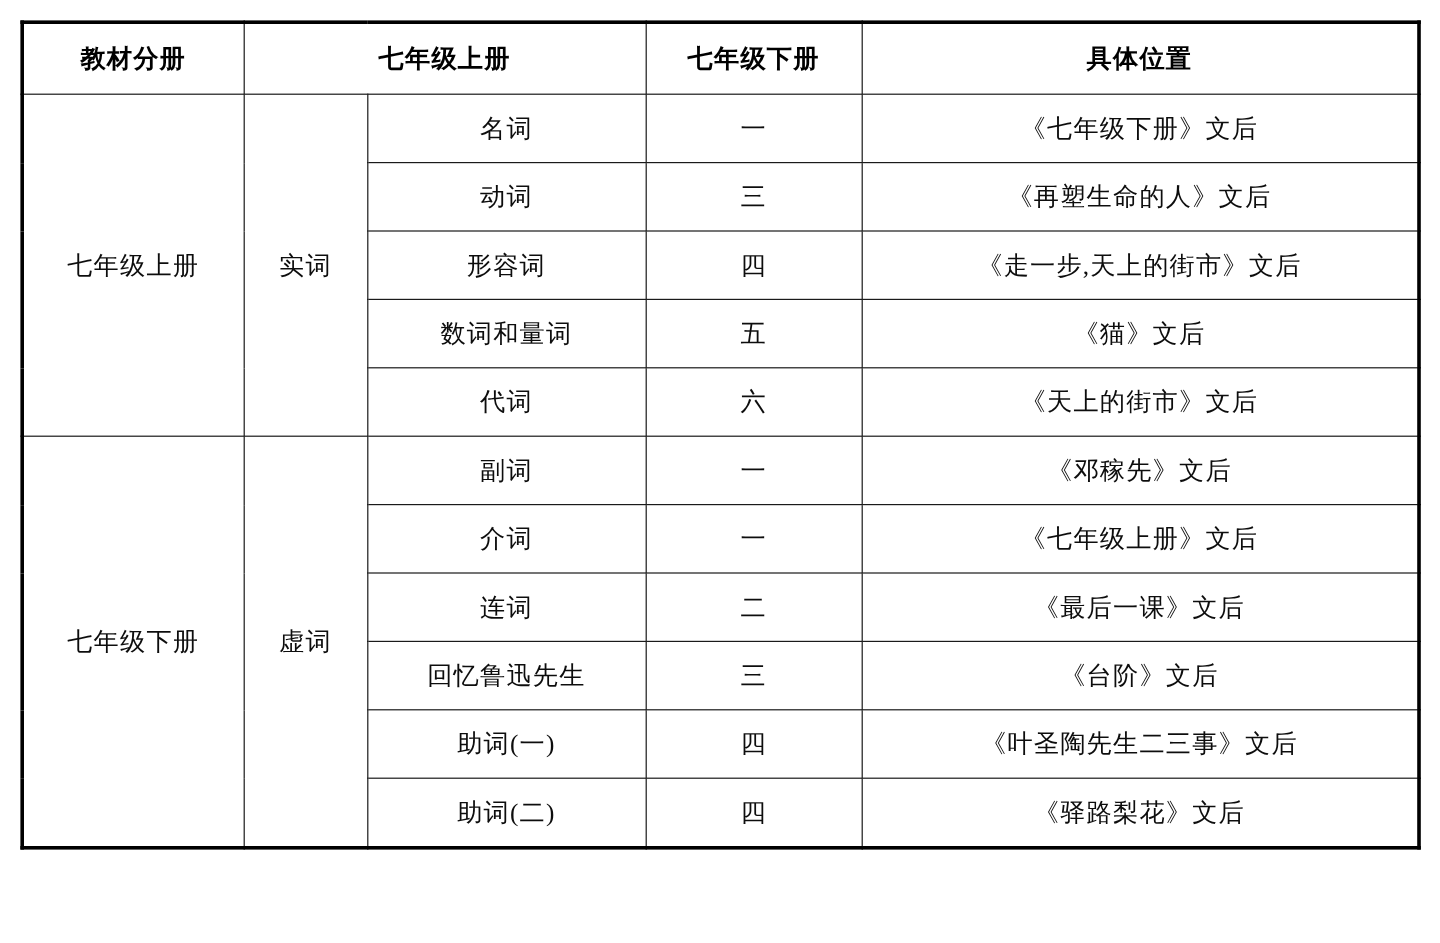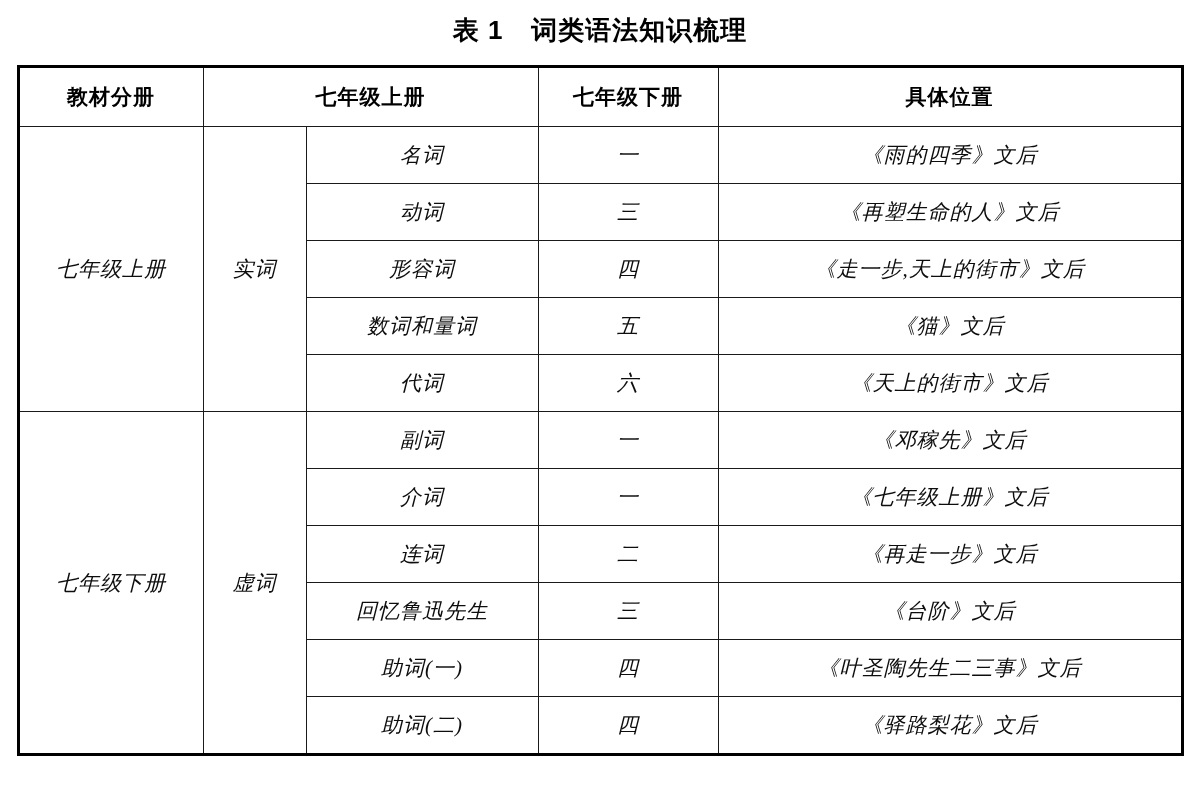--- a/index.html
+++ b/index.html
@@ -52,34 +52,32 @@
     height: 58px;
     letter-spacing: 1px;
     color: #000;
   }
   td {
     font-family: "Liberation Serif", "DejaVu Serif", serif;
     font-size: 21px;
     height: 56px;
     letter-spacing: 1px;
     color: #0d0d0d;
-    font-style: italic;
   }
   col.c-volume   { width: 185px; }
   col.c-category { width: 103px; }
   col.c-item     { width: 232px; }
   col.c-unit     { width: 180px; }
   col.c-location { width: 464px; }
 </style>
 </head>
 <body>
 
 <div class="page">
 
-  <div class="caption"><span>表 1</span><span class="gap"></span><span>词类语法知识梳理</span></div>
 
   <table class="grammar">
     <colgroup>
       <col class="c-volume">
       <col class="c-category">
       <col class="c-item">
       <col class="c-unit">
       <col class="c-location">
     </colgroup>
     <thead>
@@ -89,21 +87,21 @@
         <th>七年级下册</th>
         <th>具体位置</th>
       </tr>
     </thead>
     <tbody>
       <tr>
         <td rowspan="5">七年级上册</td>
         <td rowspan="5">实词</td>
         <td>名词</td>
         <td>一</td>
-        <td>《雨的四季》文后</td>
+        <td>《七年级下册》文后</td>
       </tr>
       <tr>
         <td>动词</td>
         <td>三</td>
         <td>《再塑生命的人》文后</td>
       </tr>
       <tr>
         <td>形容词</td>
         <td>四</td>
         <td>《走一步,天上的街市》文后</td>
@@ -126,21 +124,21 @@
         <td>《邓稼先》文后</td>
       </tr>
       <tr>
         <td>介词</td>
         <td>一</td>
         <td>《七年级上册》文后</td>
       </tr>
       <tr>
         <td>连词</td>
         <td>二</td>
-        <td>《再走一步》文后</td>
+        <td>《最后一课》文后</td>
       </tr>
       <tr>
         <td>回忆鲁迅先生</td>
         <td>三</td>
         <td>《台阶》文后</td>
       </tr>
       <tr>
         <td>助词(一)</td>
         <td>四</td>
         <td>《叶圣陶先生二三事》文后</td>

